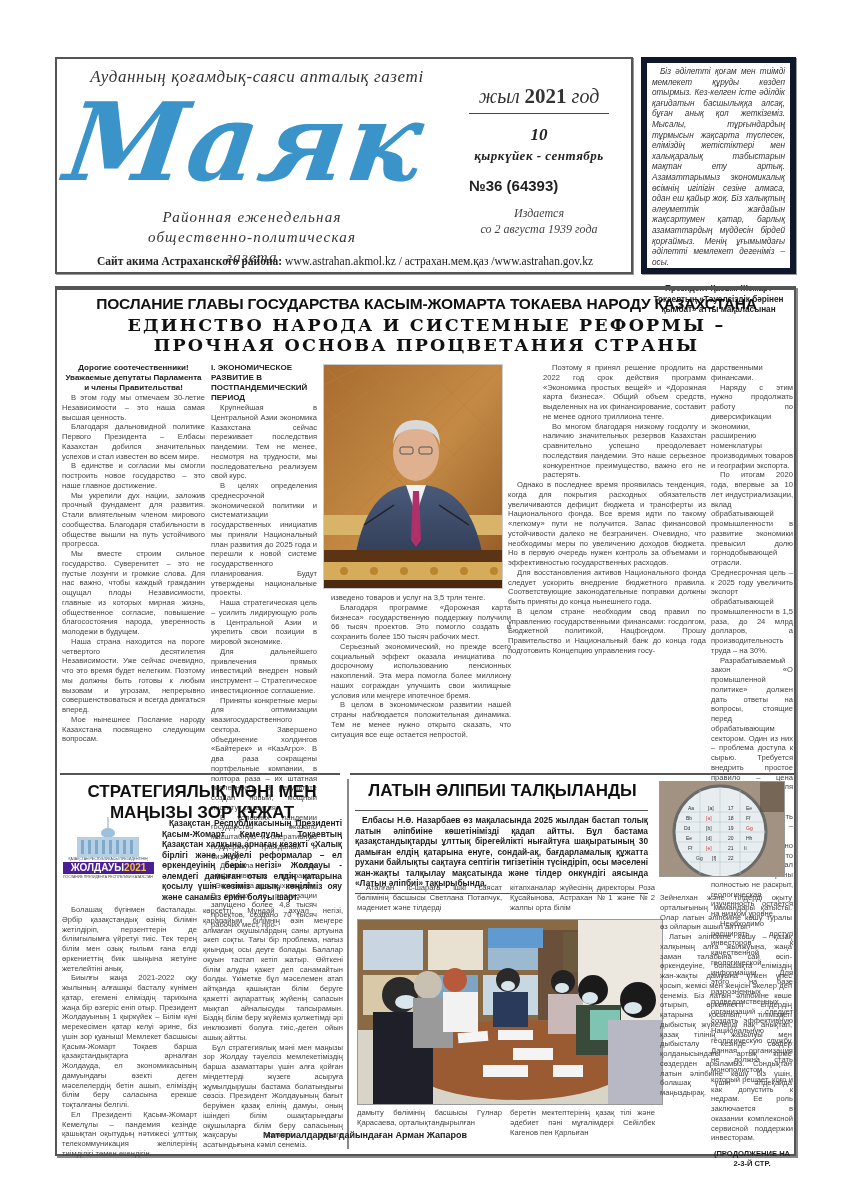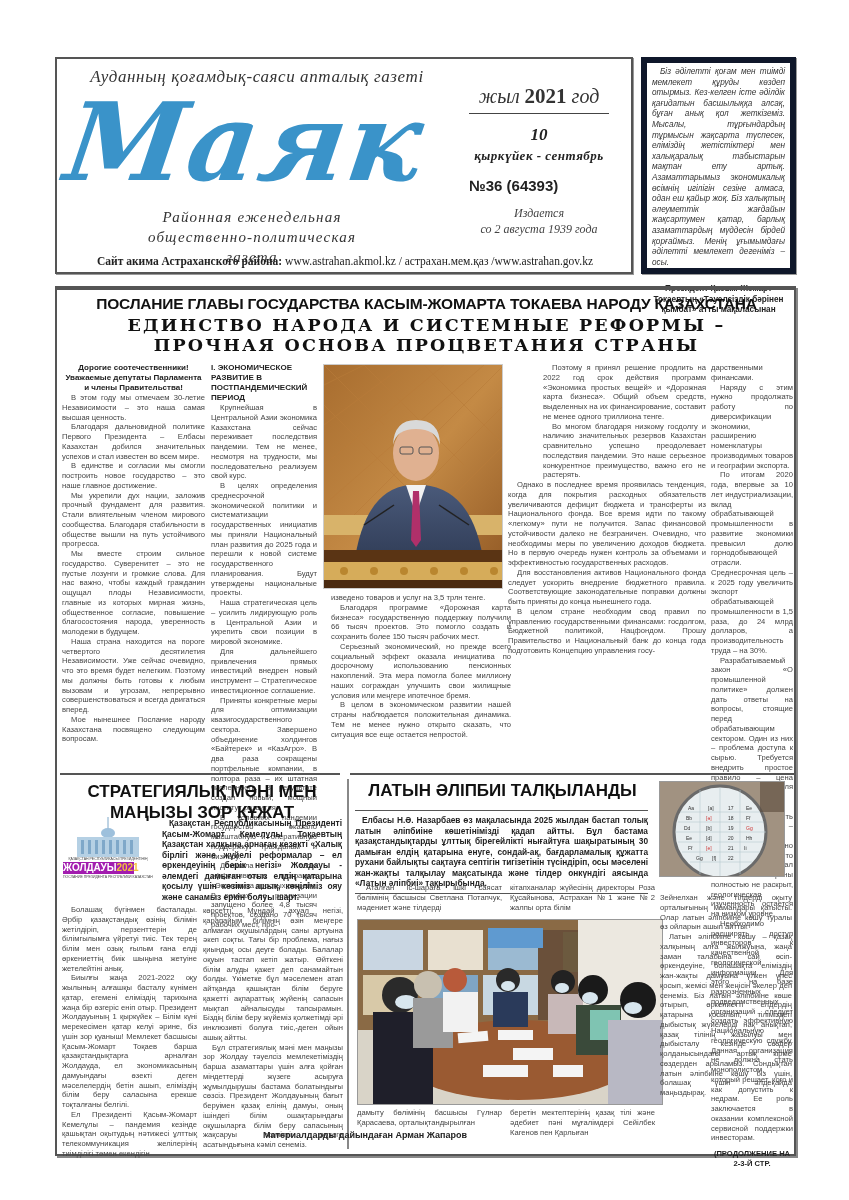--- a/index.html
+++ b/index.html
@@ -202,21 +202,21 @@
         <rect x="25" y="25" width="3" height="14"></rect>
         <rect x="32" y="25" width="3" height="14"></rect>
         <rect x="39" y="25" width="3" height="14"></rect>
         <rect x="46" y="25" width="3" height="14"></rect>
         <rect x="53" y="25" width="3" height="14"></rect>
         <rect x="60" y="25" width="3" height="14"></rect>
         <rect x="67" y="25" width="3" height="14"></rect>
       </g>
   </svg>
   <div style="position:absolute; left:0; top:42px; width:90px; text-align:center; font-size:3.5px; color:#444;">ҚАЗАҚСТАН РЕСПУБЛИКАСЫ ПРЕЗИДЕНТІНІҢ</div>
-  <div style="position:absolute; left:0; top:47px; width:71px; height:12px; background:#a21caf; text-align:center; font-size:10px; font-weight:bold; color:#fff; line-height:12px;">
+  <div style="position:absolute; left:0; top:47px; width:91px; height:12px; background:#4c1d95; text-align:center; font-size:10px; font-weight:bold; color:#fff; line-height:12px;">
     <span>ЖОЛДАУЫ</span><span style="color:#f3c13a">2021</span>
   </div>
   <div style="position:absolute; left:0; top:60px; width:90px; text-align:center; font-size:3.5px; color:#444;">ПОСЛАНИЕ ПРЕЗИДЕНТА РЕСПУБЛИКИ КАЗАХСТАН</div>
 </div>
 
 <div class="abs art2-lead">Қазақстан Республикасының Президенті Қасым-Жомарт Кемелұлы Тоқаевтың Қазақстан халқына арнаған кезекті «Халық бірлігі және жүйелі реформалар – ел өркендеуінің берік негізі» Жолдауы - әлемдегі дамыған отыз елдің қатарына қосылу үшін көзіміз ашық, көңіліміз ояу және санамыз еркін болуы шарт.</div>
 
 <div class="col" style="left:62px; top:905px; width:135px;">
   <p>Болашақ бүгінмен басталады. Әрбір қазақстандық өзінің білімін жетілдіріп, перзенттерін де білімгылымға үйретуі тиіс. Тек терең білім мен озық ғылым ғана елді өркениеттің биік шыңына жетуіне жетелейтіні анық.</p>
   <p>Биылғы жаңа 2021-2022 оқу жылының алғашқы басталу күнімен қатар, егемені еліміздің тарихына жаңа бір өзгеріс еніп отыр. Президент Жолдауының 1 қыркүйек – Білім күні мерекесімен қатар келуі әрине, біз үшін зор қуаныш! Мемлекет басшысы Қасым-Жомарт Тоқаев барша қазақстандықтарға арналған Жолдауда, ел экономикасының дамуындағы өзекті деген мәселелердің бетін ашып, еліміздің білім беру саласына ерекше тоқталғаны белгілі.</p>

